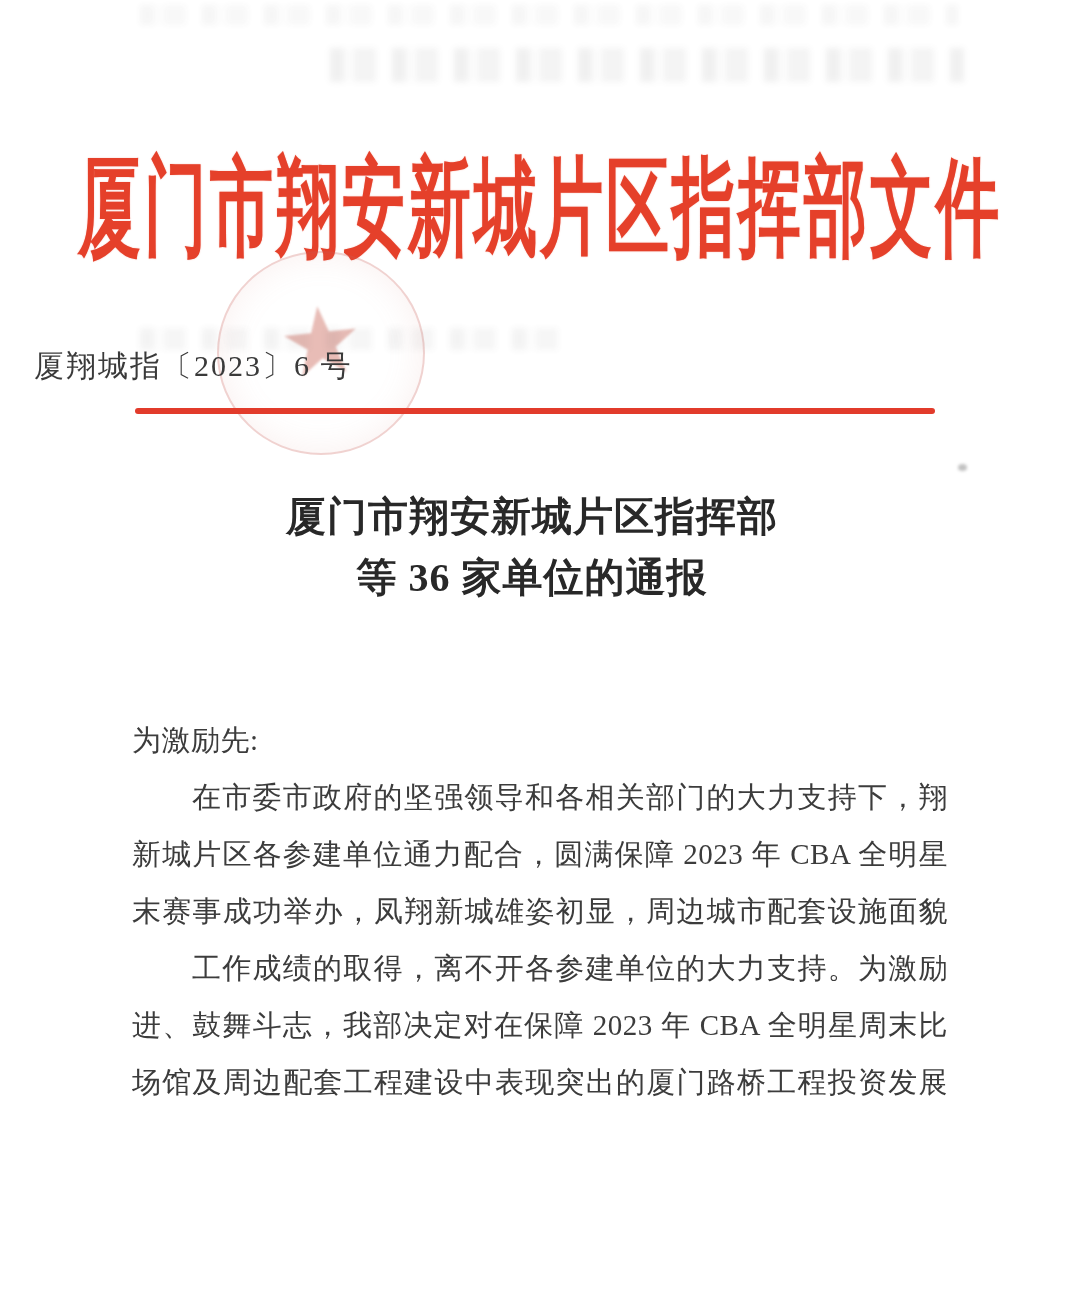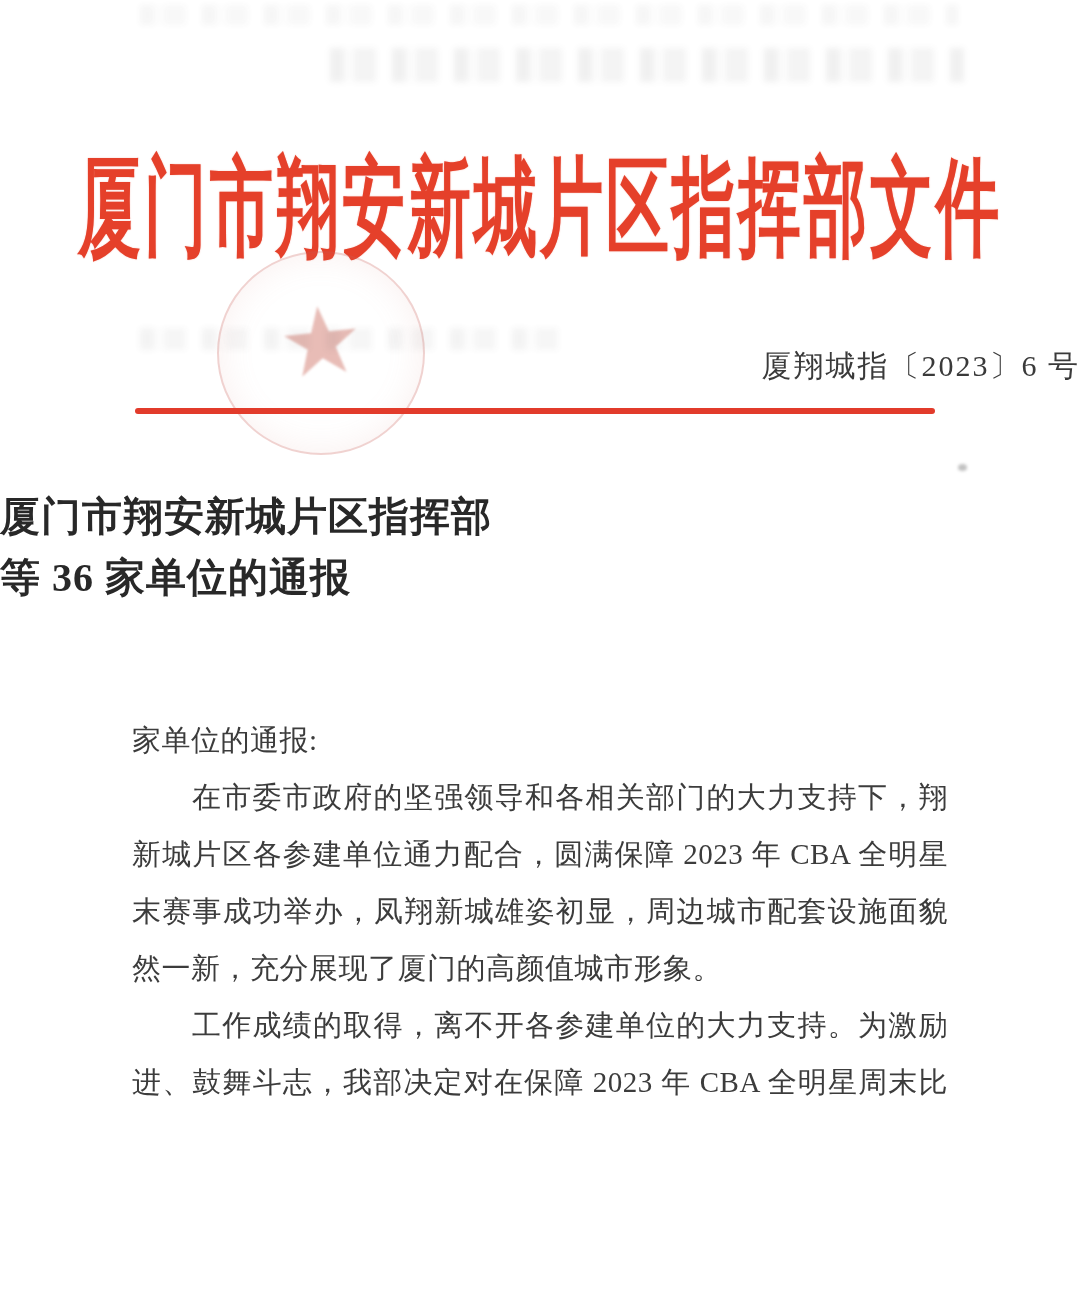--- a/index.html
+++ b/index.html
@@ -67,21 +67,21 @@
     left: 283px; top: 306px;
     width: 76px; height: 72px;
     opacity: 0.5;
     filter: blur(1px);
     transform: rotate(-6deg);
   }
 
   .doc-number {
     position: absolute;
     top: 346px; left: 0; right: 0;
-    text-align: right;
+    text-align: left;
     text-indent: 34px;
     font-size: 30px;
     letter-spacing: 2px;
     color: #3a3a3a;
   }
 
   .red-rule {
     position: absolute;
     left: 135px; top: 408px;
     width: 800px; height: 6px;
@@ -94,21 +94,21 @@
     left: 958px; top: 464px;
     width: 9px; height: 7px;
     border-radius: 50%;
     background: rgba(80,80,80,0.35);
     filter: blur(1.5px);
   }
 
   .doc-title {
     position: absolute;
     top: 486px; left: 0; right: 16px;
-    text-align: left;
+    text-align: center;
   }
   .t-line {
     font-size: 40px;
     font-weight: bold;
     letter-spacing: 1px;
     line-height: 61px;
     color: var(--title-ink);
   }
 
   .body-block {
@@ -155,22 +155,22 @@
 
   <div class="red-rule"></div>
   <div class="speck"></div>
 
   <div class="doc-title">
     <div class="t-line">厦门市翔安新城片区指挥部</div>
     <div class="t-line">等 36 家单位的通报</div>
   </div>
 
   <div class="body-block">
-    <div class="b-line">家单位的通报:</div>
+    <div class="b-line">为激励先:</div>
     <div class="b-line indent justify">在市委市政府的坚强领导和各相关部门的大力支持下，翔安</div>
     <div class="b-line justify">新城片区各参建单位通力配合，圆满保障 2023 年 CBA 全明星周</div>
     <div class="b-line justify">末赛事成功举办，凤翔新城雄姿初显，周边城市配套设施面貌焕</div>
-    <div class="b-line">然一新，充分展现了厦门的高颜值城市形象。</div>
     <div class="b-line indent justify">工作成绩的取得，离不开各参建单位的大力支持。为激励先</div>
     <div class="b-line justify">进、鼓舞斗志，我部决定对在保障 2023 年 CBA 全明星周末比赛</div>
+    <div class="b-line justify">场馆及周边配套工程建设中表现突出的厦门路桥工程投资发展</div>
   </div>
 
 </div>
 
 </body></html>

